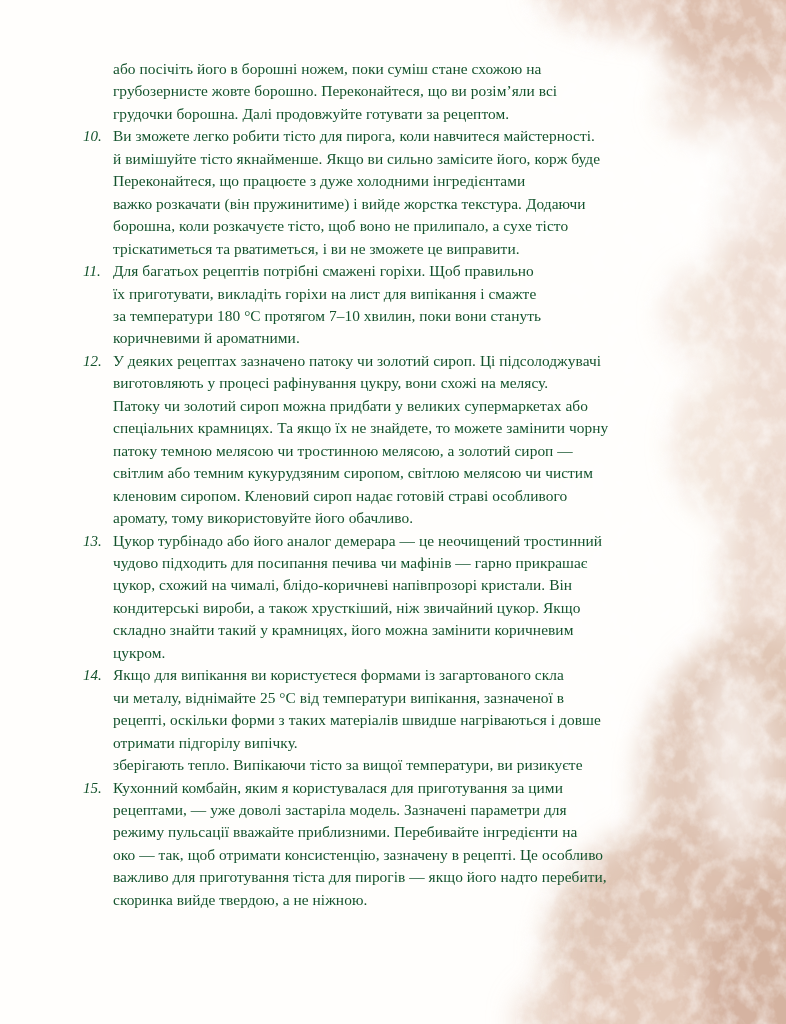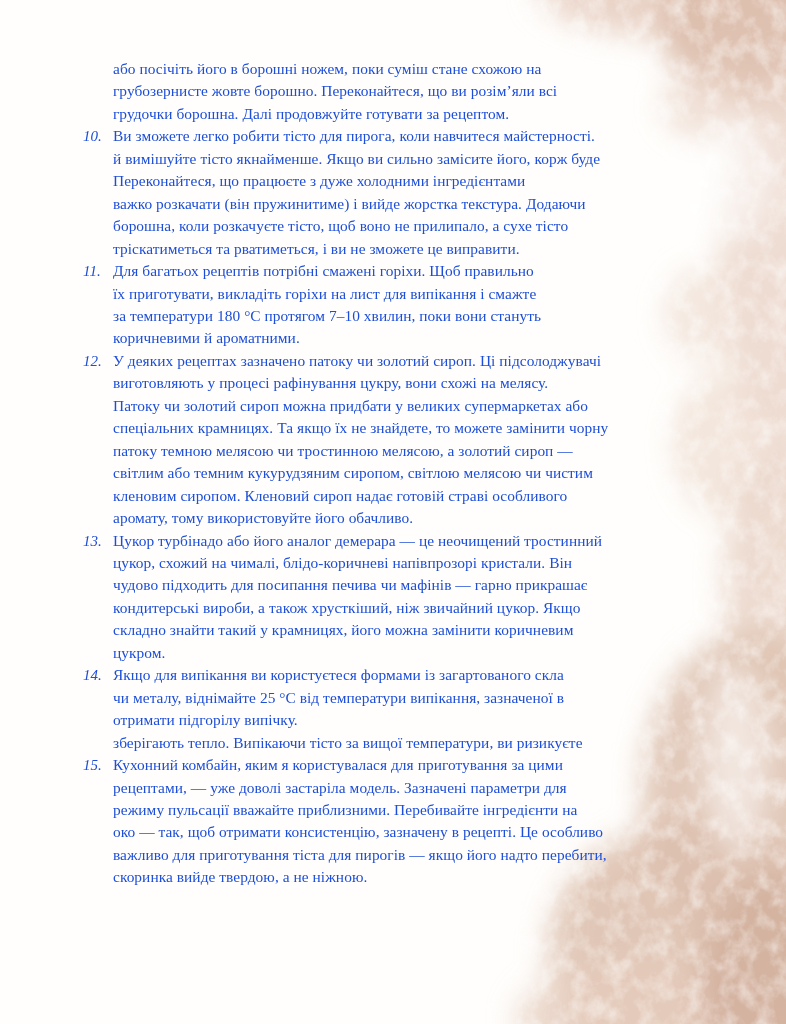--- a/index.html
+++ b/index.html
@@ -82,21 +82,21 @@
         <ellipse cx="290" cy="950" rx="150" ry="130" fill="#ddc0ae" opacity="0.9"></ellipse>
         <ellipse cx="235" cy="1020" rx="125" ry="60" fill="#e5cbbc" opacity="0.85"></ellipse>
         <ellipse cx="378" cy="980" rx="85" ry="105" fill="#d4b29f" opacity="0.95"></ellipse>
         <ellipse cx="330" cy="760" rx="30" ry="95" fill="#ffffff" opacity="0.55"></ellipse>
         <ellipse cx="330" cy="180" rx="40" ry="60" fill="#ffffff" opacity="0.5"></ellipse>
       </g>
       <rect x="110" y="0" width="270" height="1024" fill="#ffffff" filter="url(#speckle)" opacity="0.55"></rect>
     </svg>
   </div>
 
-  <main class="content" style="color: #1d4ed8;">
+  <main class="content" style="color: #14532d;">
       <div class="item">
         <span class="num"></span>
         <div class="body">
           <div class="line">або посічіть його в борошні ножем, поки суміш стане схожою на</div>
           <div class="line">грубозернисте жовте борошно. Переконайтеся, що ви розім’яли всі</div>
           <div class="line">грудочки борошна. Далі продовжуйте готувати за рецептом.</div>
         </div>
       </div>
       <div class="item">
         <span class="num">10.</span>
@@ -128,32 +128,33 @@
           <div class="line">патоку темною мелясою чи тростинною мелясою, а золотий сироп —</div>
           <div class="line">світлим або темним кукурудзяним сиропом, світлою мелясою чи чистим</div>
           <div class="line">кленовим сиропом. Кленовий сироп надає готовій страві особливого</div>
           <div class="line">аромату, тому використовуйте його обачливо.</div>
         </div>
       </div>
       <div class="item">
         <span class="num">13.</span>
         <div class="body">
           <div class="line">Цукор турбінадо або його аналог демерара — це неочищений тростинний</div>
+          <div class="line">чудово підходить для посипання печива чи мафінів — гарно прикрашає</div>
           <div class="line">цукор, схожий на чималі, блідо-коричневі напівпрозорі кристали. Він</div>
-          <div class="line">чудово підходить для посипання печива чи мафінів — гарно прикрашає</div>
           <div class="line">кондитерські вироби, а також хрусткіший, ніж звичайний цукор. Якщо</div>
           <div class="line">складно знайти такий у крамницях, його можна замінити коричневим</div>
           <div class="line">цукром.</div>
         </div>
       </div>
       <div class="item">
         <span class="num">14.</span>
         <div class="body">
           <div class="line">Якщо для випікання ви користуєтеся формами із загартованого скла</div>
           <div class="line">чи металу, віднімайте 25 °C від температури випікання, зазначеної в</div>
+          <div class="line">рецепті, оскільки форми з таких матеріалів швидше нагріваються і довше</div>
           <div class="line">отримати підгорілу випічку.</div>
           <div class="line">зберігають тепло. Випікаючи тісто за вищої температури, ви ризикуєте</div>
         </div>
       </div>
       <div class="item">
         <span class="num">15.</span>
         <div class="body">
           <div class="line">Кухонний комбайн, яким я користувалася для приготування за цими</div>
           <div class="line">рецептами, — уже доволі застаріла модель. Зазначені параметри для</div>
           <div class="line">режиму пульсації вважайте приблизними. Перебивайте інгредієнти на</div>

